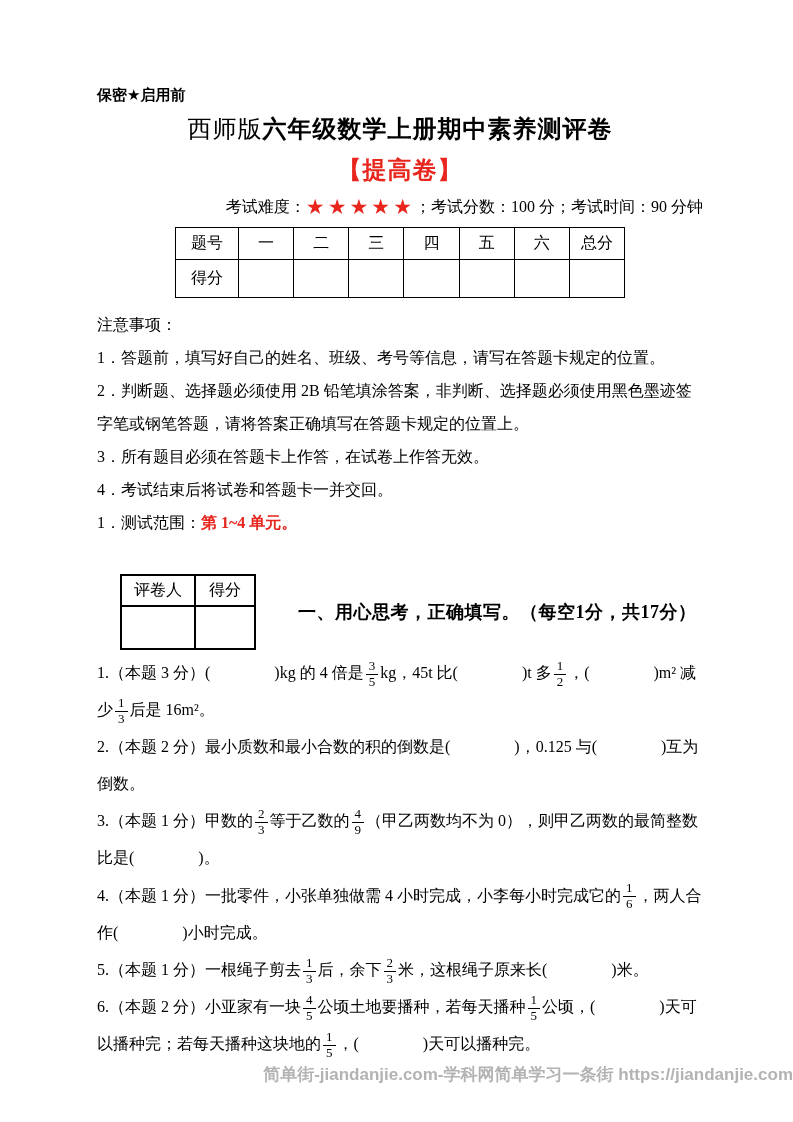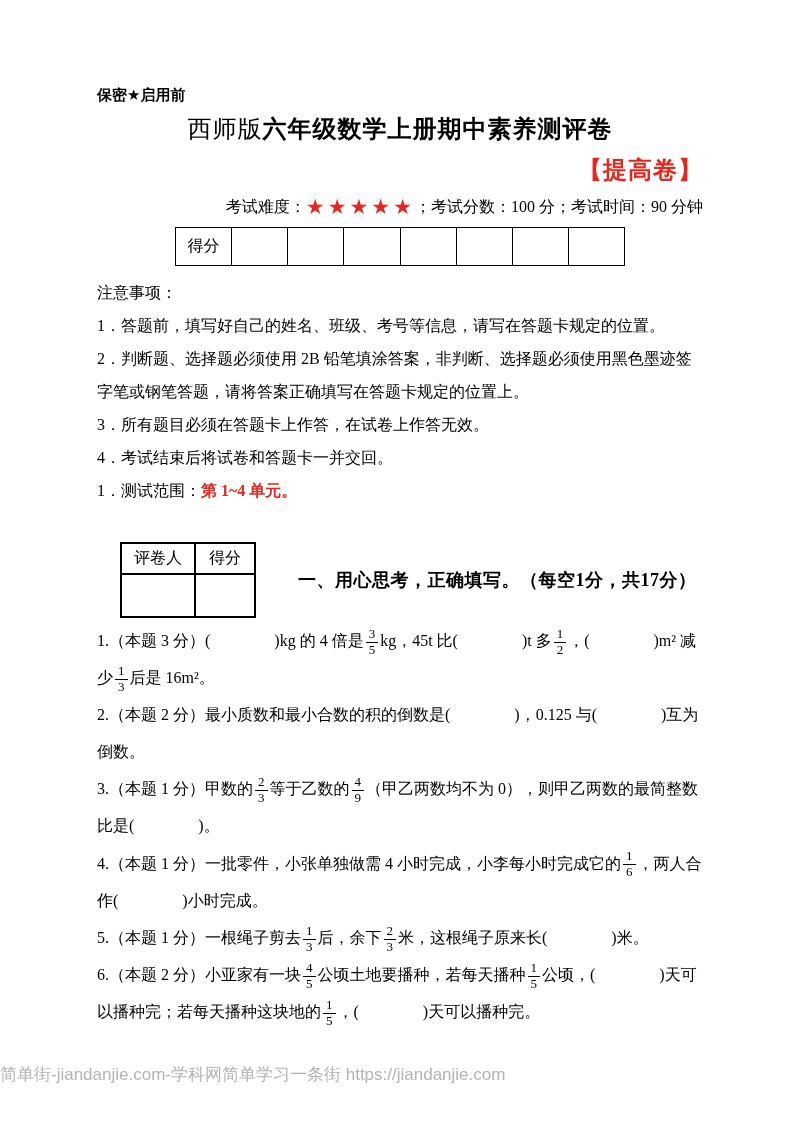--- a/index.html
+++ b/index.html
@@ -15,21 +15,21 @@
   .confidential { font-size:15px; }
 
   .title {
     margin:8px 0 0; text-align:center; font-size:24px; line-height:1.3;
     font-family:"Liberation Sans","DejaVu Sans",sans-serif; font-weight:bold;
     letter-spacing:1px;
   }
   .title .title-prefix { font-weight:normal; }
 
   .subtitle {
-    text-align:right; color:var(--accent); margin-top:10px;
+    text-align:center; color:var(--accent); margin-top:10px;
     font-family:Liberation Mono, monospace;
     font-weight:bold; font-size:24px; letter-spacing:1px;
   }
 
   .meta { text-align:right; font-size:16px; margin-top:9px; white-space:nowrap; }
   .meta .stars { color:var(--accent); font-size:21px; letter-spacing:3px; vertical-align:-2px; }
 
   table { border-collapse:collapse; }
   .score-table { margin:7px auto 0; width:450px; table-layout:fixed; }
   .score-table td { border:1.5px solid #000; text-align:center; font-size:16px; padding:0; }
@@ -52,40 +52,51 @@
   .questions { margin-top:4px; font-size:16px; }
   .questions p { margin:0; line-height:2.32; }
   .frac {
     display:inline-block; text-align:center; vertical-align:middle;
     font-size:13px; line-height:1.15; margin:0 2px; font-family:"Liberation Serif","DejaVu Serif",serif;
   }
   .frac .num { display:block; border-bottom:1px solid #000; padding:0 3px; }
   .frac .den { display:block; padding:0 3px; }
 
   .footer {
-    position:absolute; left:0; right:0; bottom:36px; text-align:left;
+    position:absolute; left:0; right:0; bottom:36px; text-align:right;
     color:var(--footer-gray); font-size:17px;
     font-family:"Liberation Sans","DejaVu Sans",sans-serif;
+    font-weight:bold;
   }
 </style>
 </head>
 <body>
 
 <div class="page">
 
   <div class="confidential hei">保密★启用前</div>
 
   <h1 class="title"><span class="title-prefix">西师版</span><span>六年级数学上册期中素养测评卷</span></h1>
 
   <div class="subtitle">【提高卷】</div>
 
   <div class="meta"><span>考试难度：</span><span class="stars">★★★★★</span><span>；考试分数：100 分；考试时间：90 分钟</span></div>
 
   <table class="score-table">
     <tbody>
+        <tr class="head">
+      <td class="qnum-col">题号</td>
+      <td>一</td>
+      <td>二</td>
+      <td>三</td>
+      <td>四</td>
+      <td>五</td>
+      <td>六</td>
+      <td>总分</td>
+    </tr>
     <tr class="blanks">
       <td>得分</td>
       <td></td>
       <td></td>
       <td></td>
       <td></td>
       <td></td>
       <td></td>
       <td></td>
     </tr>

